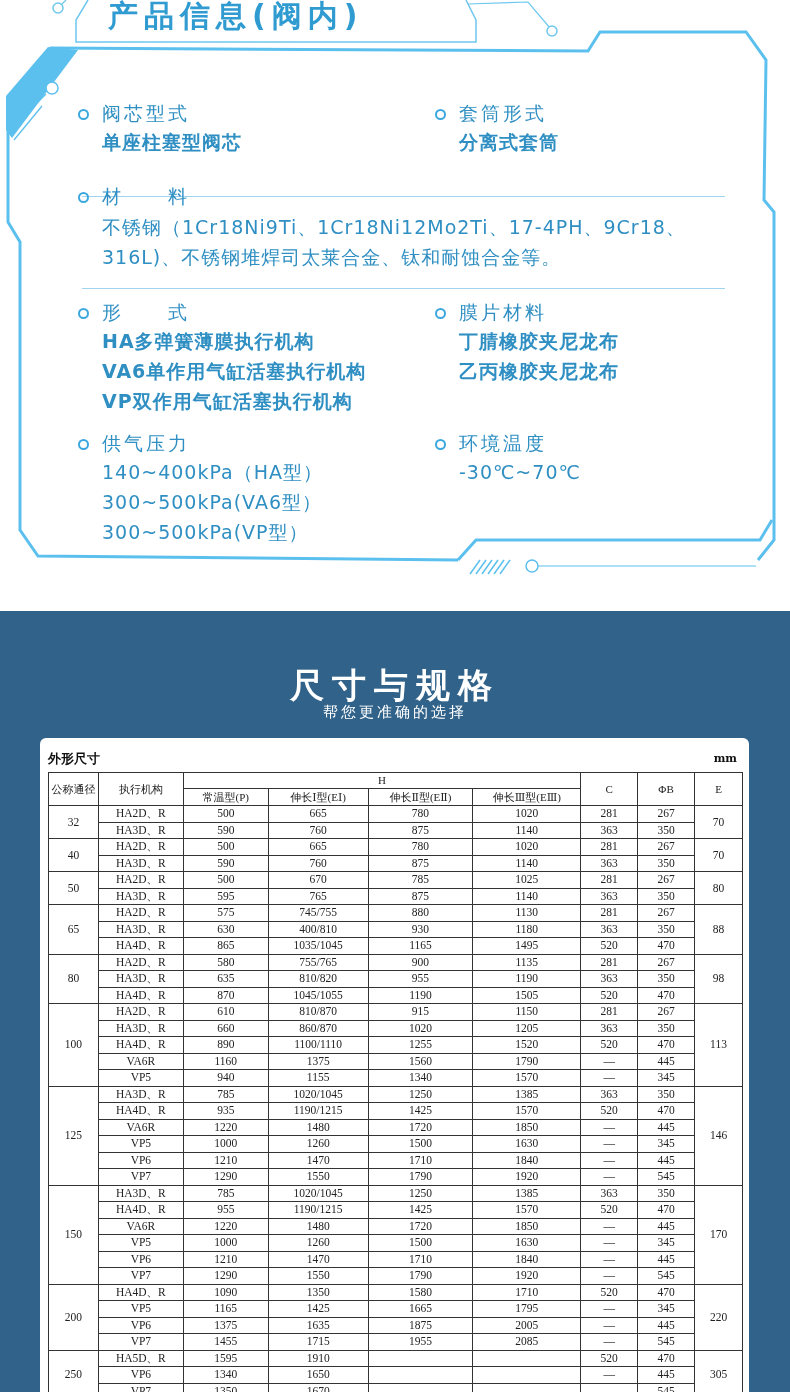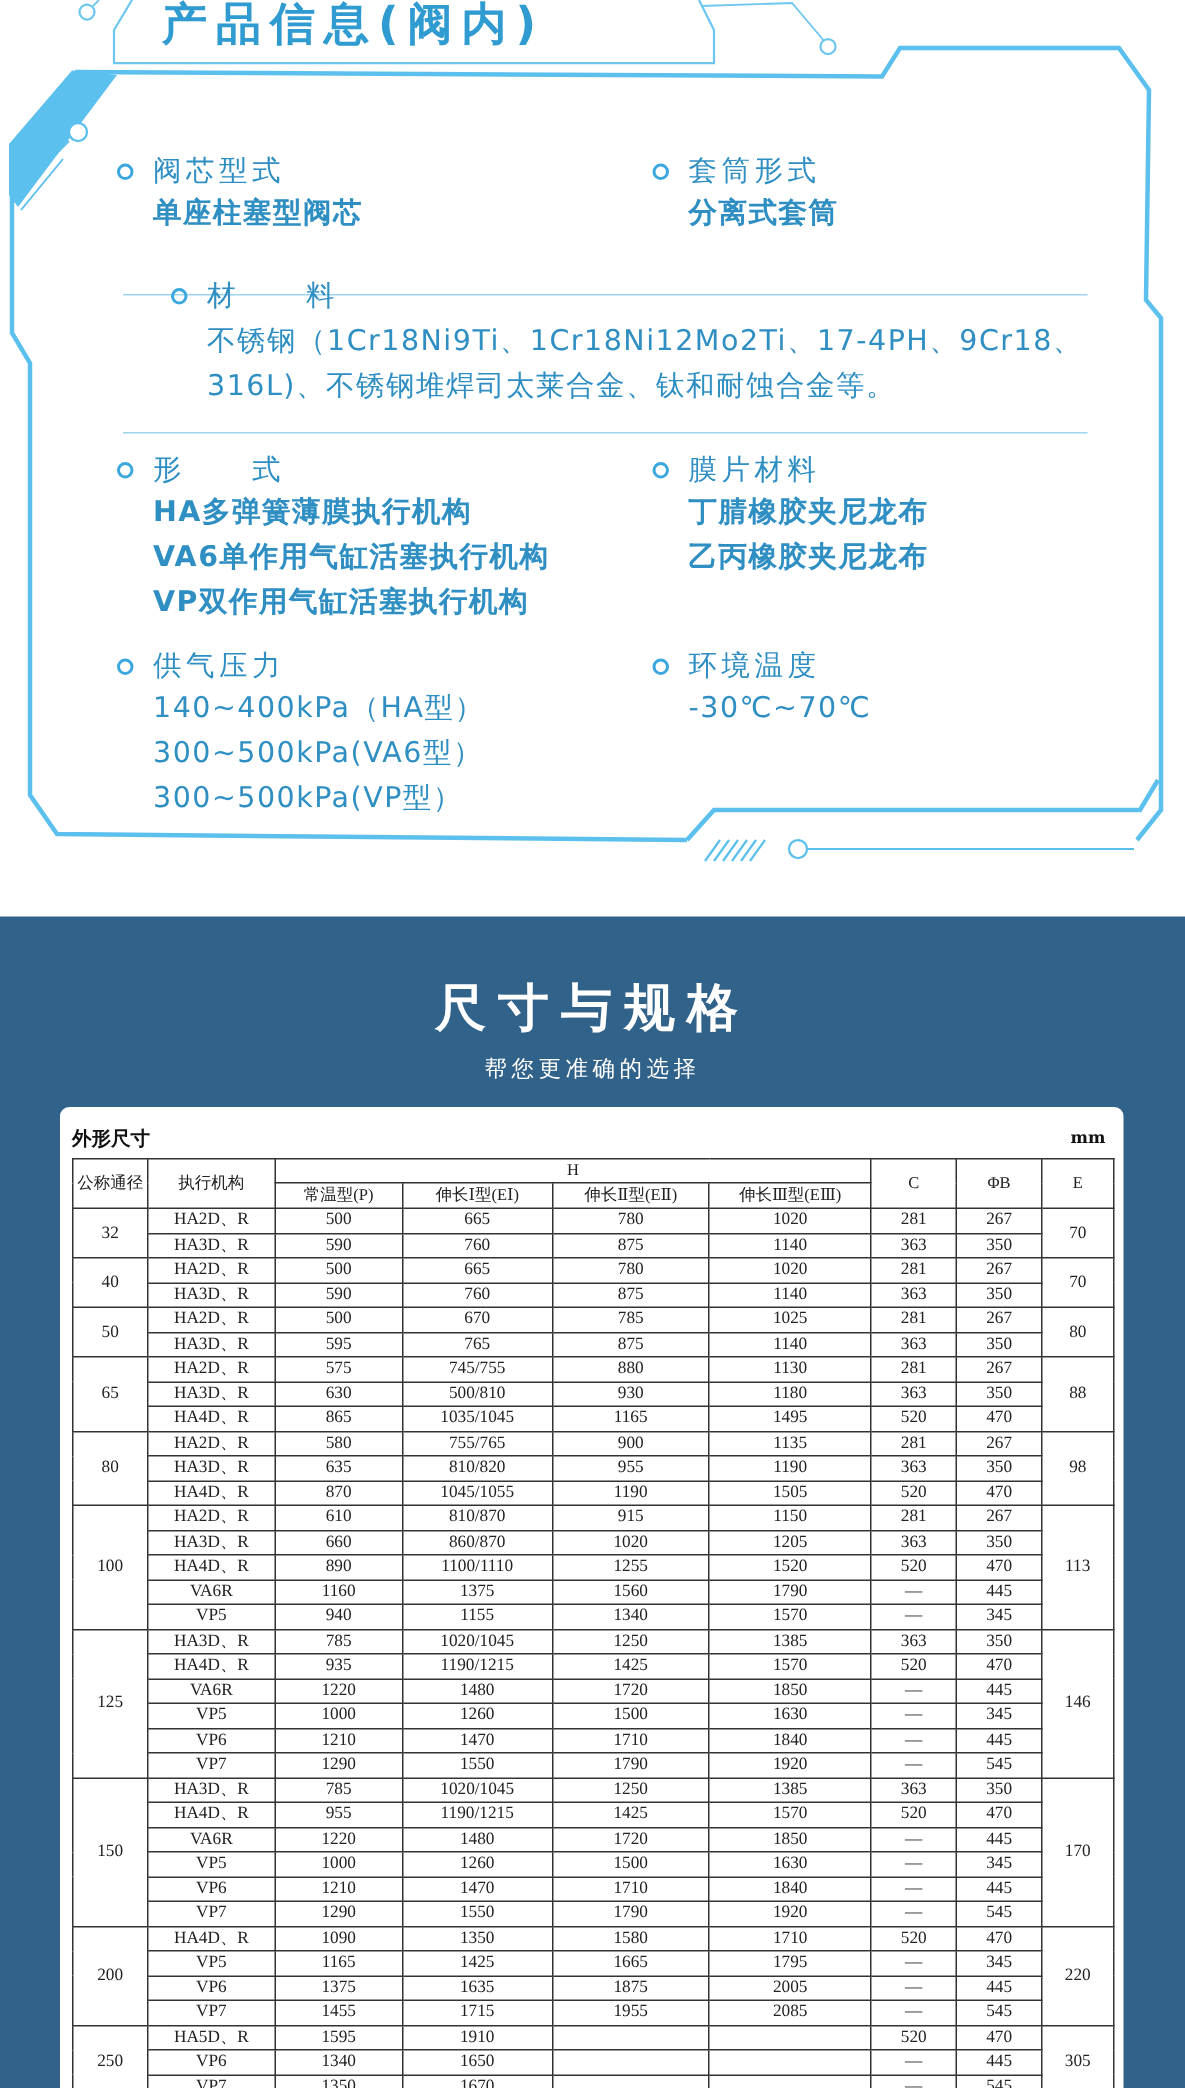--- a/index.html
+++ b/index.html
@@ -21,21 +21,21 @@
     width: 11px; height: 11px; border: 2px solid #3aa7df; border-radius: 50%;
     margin-left: -24px; margin-right: 13px; flex: none;
   }
   .info-value { font-size: 19px; color: #2f8fc3; font-weight: bold; line-height: 30px; letter-spacing: 1px; }
   .info-value.normal { font-weight: normal; }
   .divider { position: absolute; height: 1px; background: #9fd3ee; }
 
   
   .spec-section { position: absolute; left: 0; top: 611px; width: 790px; height: 781px; background: #316289; }
   .spec-title {
-    position: absolute; left: 0; top: 38px; width: 790px; text-align: center;
+    position: absolute; left: 0; top: 52px; width: 790px; text-align: center;
     font-size: 34px; font-weight: bold; color: #ffffff; letter-spacing: 8px;
   }
   .spec-subtitle {
     position: absolute; left: 0; top: 92px; width: 790px; text-align: center;
     font-size: 15px; color: #ffffff; letter-spacing: 3px;
   }
   .table-card {
     position: absolute; left: 40px; top: 127px; width: 709px; height: 700px;
     background: #ffffff; border-radius: 6px; overflow: hidden;
   }
@@ -105,21 +105,21 @@
 </div>
 <div class="info-block" style="left:459px; top:101px;">
   <div class="info-label">
       <span class="bullet"></span>
       <span>套筒形式</span>
     </div>
   <div class="info-value">分离式套筒</div>
 </div>
 <div class="divider" style="left:82px; top:196px; width:643px;"></div>
 
-<div class="info-block" style="left:102px; top:184px;margin-left:36px;">
+<div class="info-block" style="left:102px; top:184px;">
   <div class="info-label">
       <span class="bullet"></span>
       <span>材　　料</span>
     </div>
   <div class="info-value normal" style="margin-top:2px;">不锈钢（1Cr18Ni9Ti、1Cr18Ni12Mo2Ti、17-4PH、9Cr18、</div>
   <div class="info-value normal">316L)、不锈钢堆焊司太莱合金、钛和耐蚀合金等。</div>
 </div>
 <div class="divider" style="left:82px; top:288px; width:643px;"></div>
 
 <div class="info-block" style="left:102px; top:300px;">
@@ -262,21 +262,21 @@
             <td>745/755</td>
             <td>880</td>
             <td>1130</td>
             <td>281</td>
             <td>267</td>
             <td rowspan="3">88</td>
           </tr>
           <tr>
             <td>HA3D、R</td>
             <td>630</td>
-            <td>500/810</td>
+            <td>400/810</td>
             <td>930</td>
             <td>1180</td>
             <td>363</td>
             <td>350</td>
           </tr>
           <tr>
             <td>HA4D、R</td>
             <td>865</td>
             <td>1035/1045</td>
             <td>1165</td>

